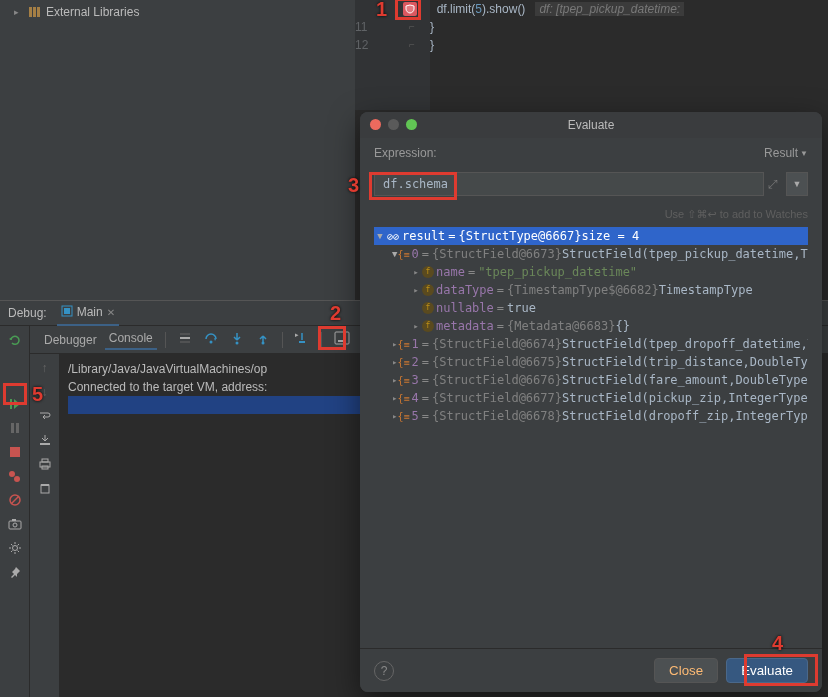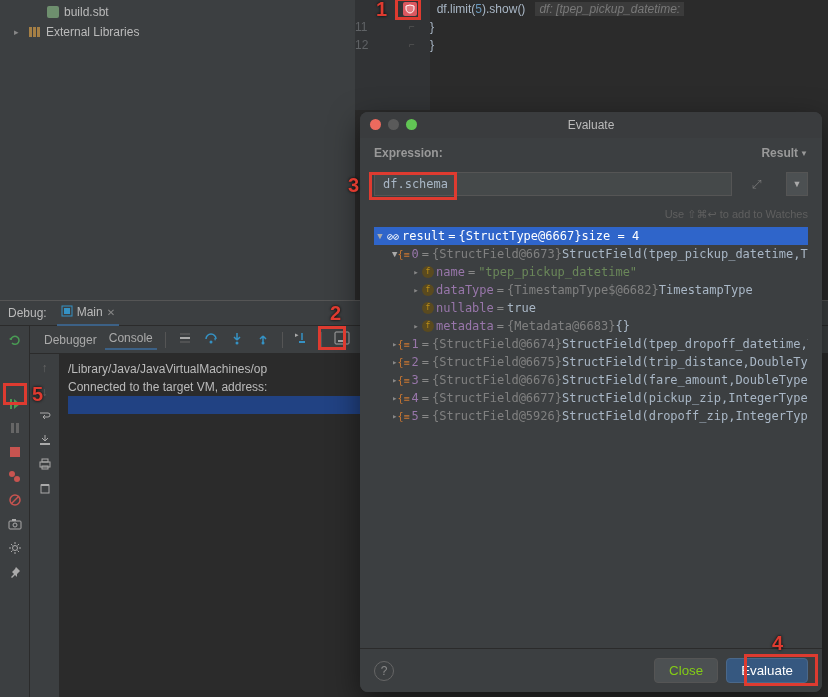--- a/index.html
+++ b/index.html
@@ -118,23 +118,23 @@
     overflow: hidden;
   }
   .titlebar {
     height: 26px; display: flex; align-items: center; justify-content: center;
     position: relative; color: #bbb; font-weight: 500;
     background: #3a3c3e;
   }
   .traffic { position: absolute; left: 10px; top: 7px; display: flex; gap: 7px; }
   .tl { width: 11px; height: 11px; border-radius: 50%; }
   .tl.r { background: #5a5a5a; } 
-  .expr-row { padding: 8px 14px 4px; display: flex; justify-content: space-between; color: #999; font-weight: bold; }
+  .expr-row { padding: 8px 14px 4px; display: flex; justify-content: space-between; color: #999; }
   .lang-sel { color: #999; display:flex; align-items:center; gap:2px;}
-  .expr-input-row { padding: 8px 14px; display: flex; gap: 20px; }
+  .expr-input-row { padding: 8px 14px; display: flex; gap: 4px; }
   .expr-input {
     flex: 1; background: #45494a; border: 1px solid #555;
     color: #a9b7c6; padding: 4px 8px; font-family: "Menlo", monospace; font-size: 12px;
   }
   .expr-expand { width: 14px; color: #777; align-self:center; cursor:pointer;}
   .expr-hist { width: 22px; background: #4c5052; border: 1px solid #555; display:flex; align-items:center; justify-content:center; color:#aaa; cursor:pointer;}
   .hint { text-align: right; padding: 4px 14px 6px; color: #5f5f5f; font-size: 11px; }
   .result-label { padding: 0 14px 4px; color: #999; }
   .tree {
     flex: 1; margin: 0 14px; background: #3c3f41; overflow-y: auto;
@@ -163,21 +163,21 @@
     background: #3c3f41;
   }
   .help-btn {
     width: 20px; height: 20px; border-radius: 50%;
     border: 1px solid #666; color: #888; display:flex; align-items:center; justify-content:center;
     font-size: 12px; cursor: pointer;
   }
   .dlg-btns { display: flex; gap: 8px; }
   .dlg-btn {
     padding: 4px 14px; border-radius: 4px; border: 1px solid #555;
-    background: #4c5052; color: #84cc16; cursor: pointer;
+    background: #4c5052; color: #fdba74; cursor: pointer;
   }
   .dlg-btn.primary { background: #365880; border-color: #4a688a; color: #fff; }
 
   
   .callout {
     position: absolute;
     border: 3px solid #de3b30;
     pointer-events: none;
     z-index: 50;
   }
@@ -191,28 +191,20 @@
   }
 
   .sep-below-tree {
     position: absolute; left:0; top:60px; width:355px; height:240px; background:#3c3f41; border-top: 0px;
   }
 </style>
 </head>
 <body>
 
 <div class="project-tree">
-  <div class="tree-row" style="padding-left:46px">
-    <span class="tree-icon">
-      <svg width="14" height="14">
-          <rect x="1" y="1" width="12" height="12" fill="#6e8f6e" rx="2"></rect>
-        </svg>
-    </span>
-    <span>build.sbt</span>
-  </div>
   <div class="tree-row" style="padding-left:14px">
     <span class="tree-arrow">▸</span>
     <span class="tree-icon">
       <svg width="14" height="14">
           <rect x="1" y="2" width="3" height="10" fill="#a57f45"></rect>
           <rect x="5" y="2" width="3" height="10" fill="#a57f45"></rect>
           <rect x="9" y="2" width="3" height="10" fill="#a57f45"></rect>
         </svg>
     </span>
     <span>External Libraries</span>
@@ -503,21 +495,21 @@
         <span class="nd-name">4</span>
         <span class="nd-eq"> = </span>
         <span class="nd-type">{StructField@6677}</span>
         <span class="nd-val"> StructField(pickup_zip,IntegerType,true)</span>
       </div>
       <div class="tree-node" style="padding-left: 18px;">
         <span class="nd-arrow">▸</span>
         <span class="nd-icon ic-brace">{≡</span>
         <span class="nd-name">5</span>
         <span class="nd-eq"> = </span>
-        <span class="nd-type">{StructField@5926}</span>
+        <span class="nd-type">{StructField@6678}</span>
         <span class="nd-val"> StructField(dropoff_zip,IntegerType,true</span>
       </div>
     </div>
 
   <div class="dlg-footer">
     <div class="help-btn">?</div>
     <div class="dlg-btns">
       <button class="dlg-btn">Close</button>
       <button class="dlg-btn primary">Evaluate</button>
     </div>

